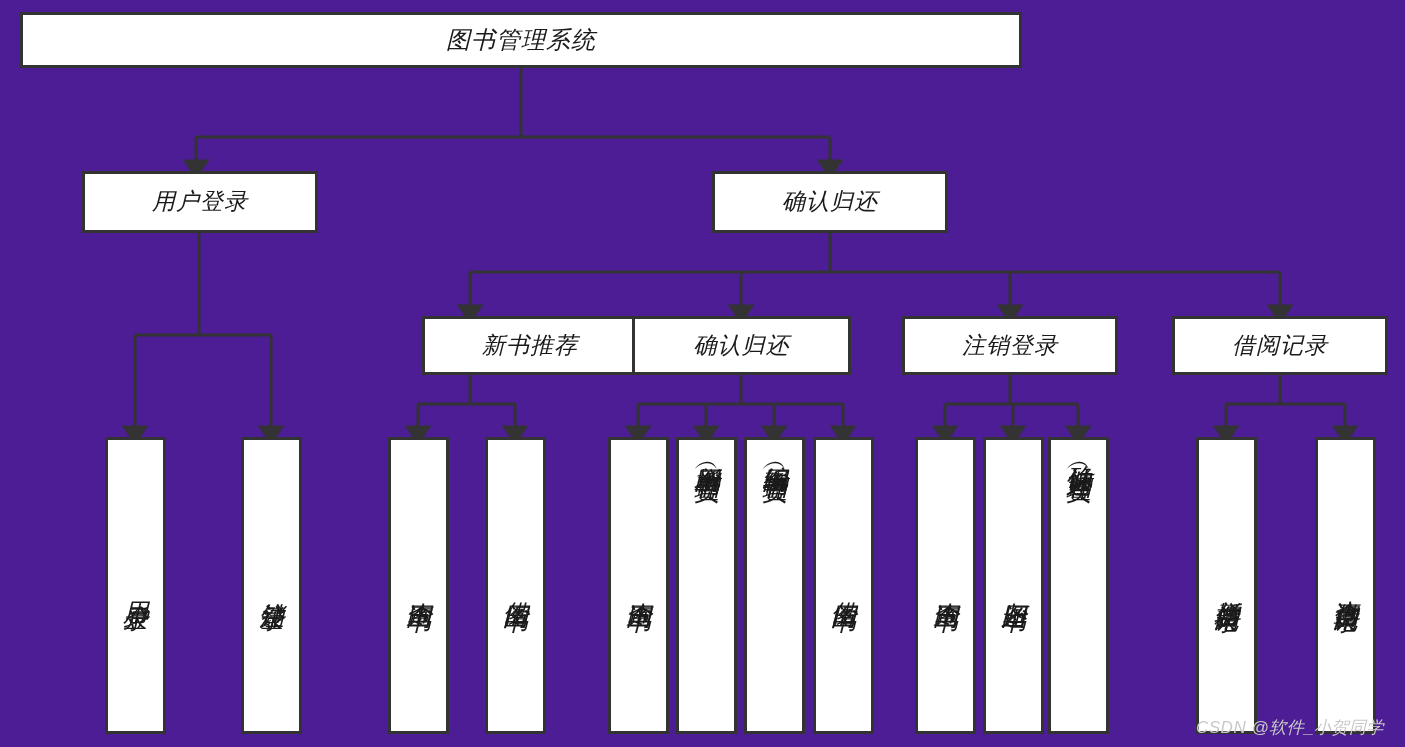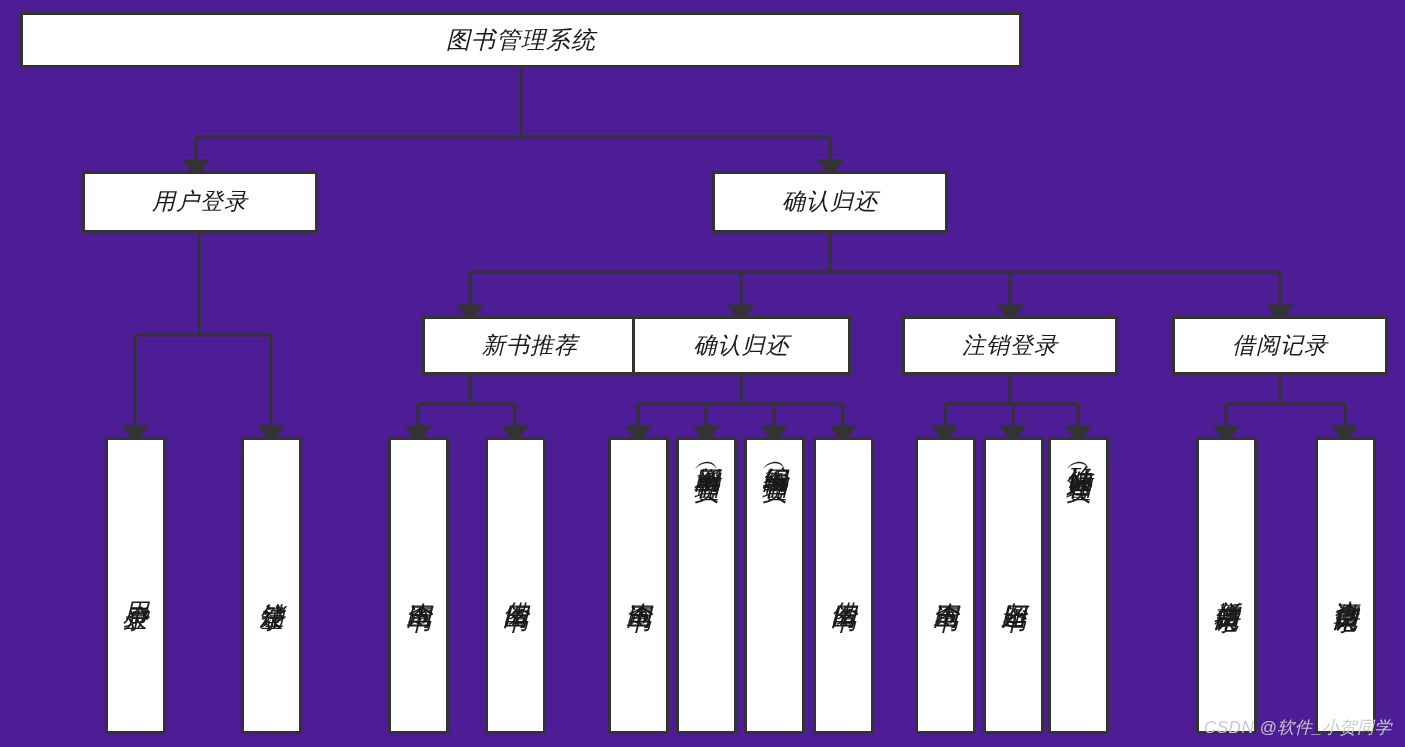--- a/index.html
+++ b/index.html
@@ -186,15 +186,15 @@
     <span class="vlabel">确认归还（管理员）</span>
   </div>
 
   <div class="node vert mid" style="left:1196px; top:437px; width:61px; height:297px;">
     <span class="vlabel">新增借阅记录</span>
   </div>
   <div class="node vert mid" style="left:1315px; top:437px; width:61px; height:297px;">
     <span class="vlabel">查询借阅记录</span>
   </div>
 
-  <div class="watermark" style="left:1196px; top:716px;padding-left:8px;">CSDN @软件_小贺同学</div>
+  <div class="watermark" style="left:1196px; top:716px;">CSDN @软件_小贺同学</div>
 
 </div>
 
 </body></html>

